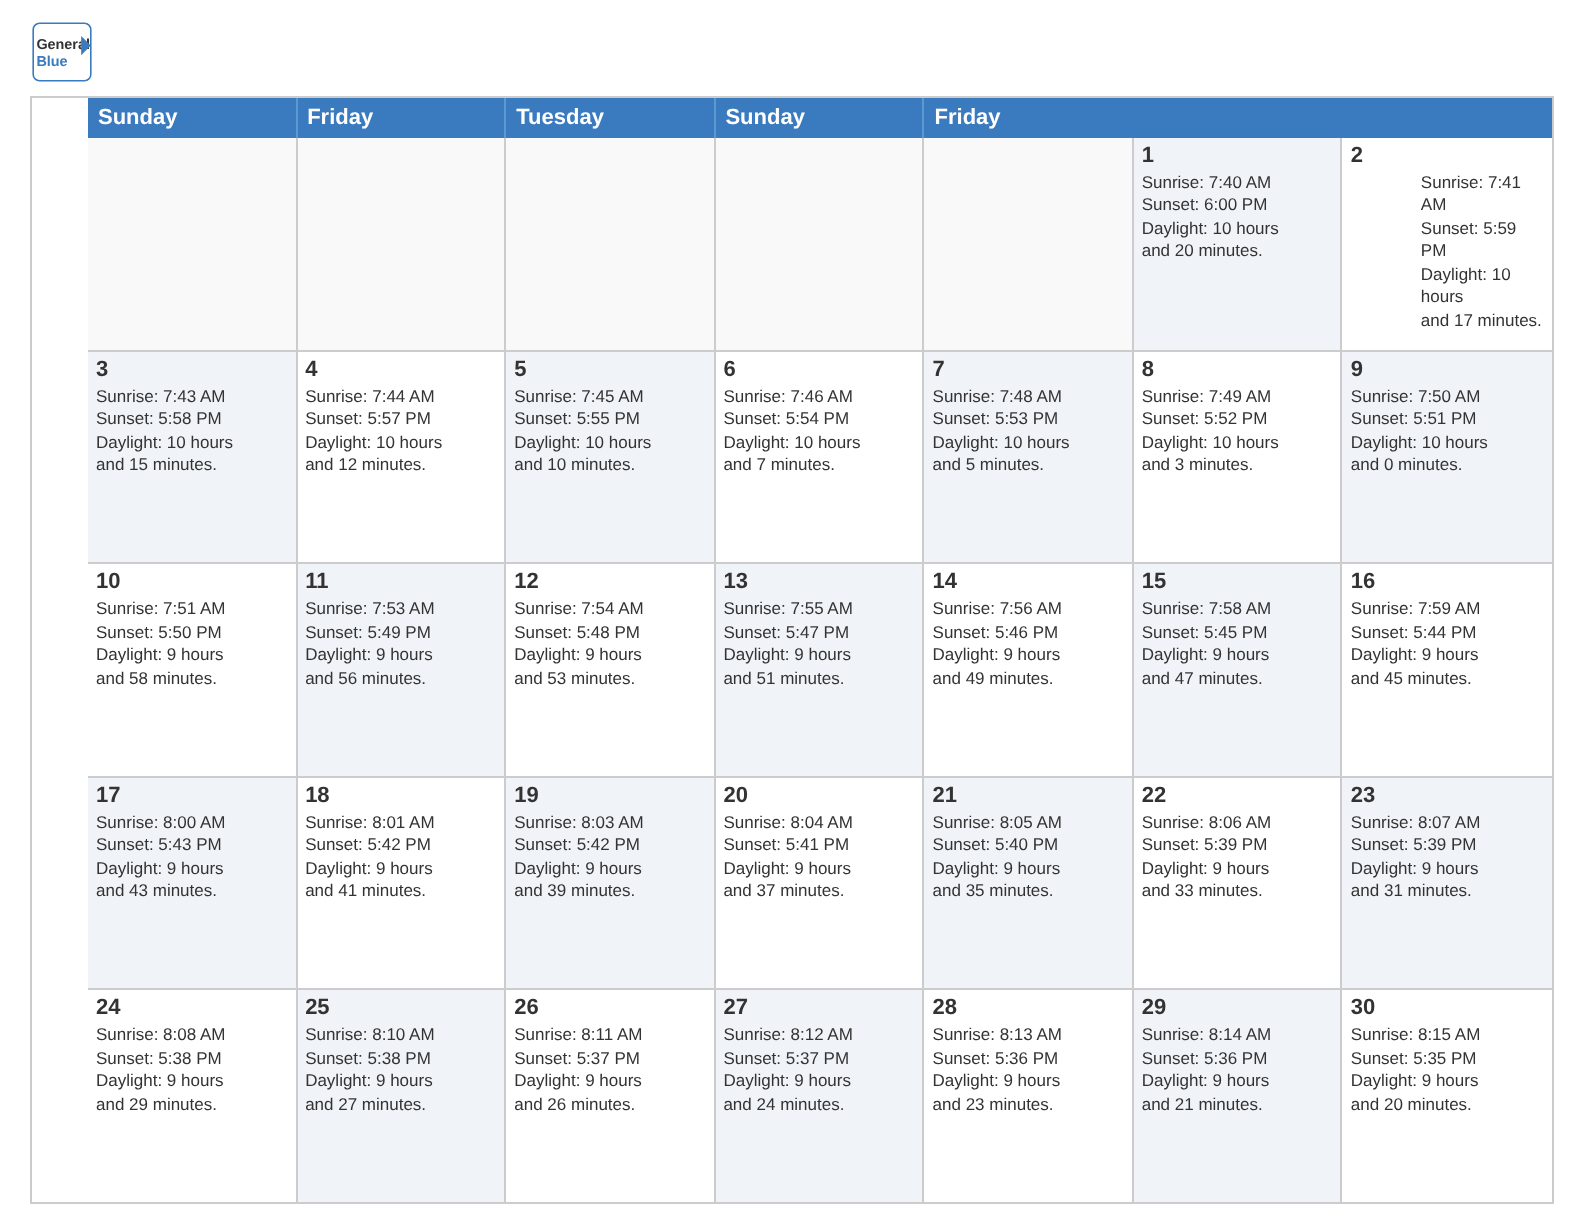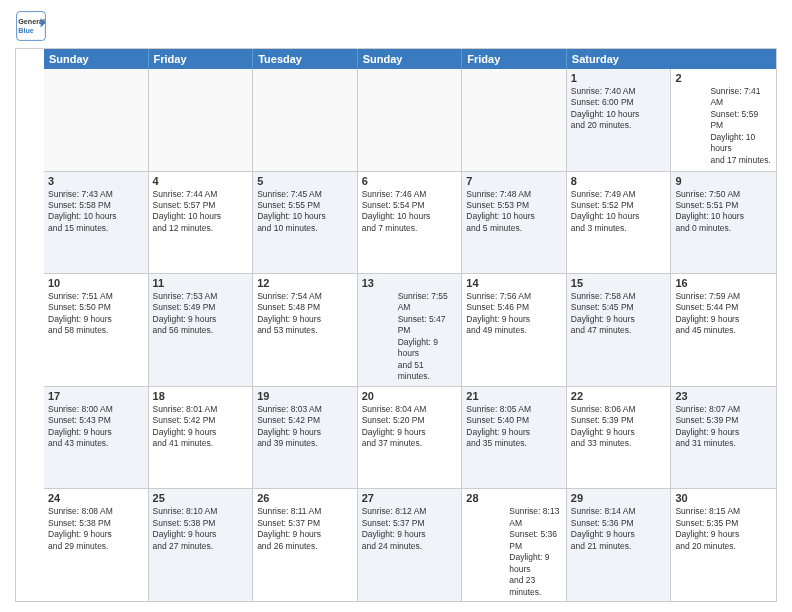--- a/index.html
+++ b/index.html
@@ -119,21 +119,20 @@
     </div>
   </div>
 
   <div class="calendar">
     <div class="calendar-header">
     <div class="day-header">Sunday</div>
         <div class="day-header">Friday</div>
         <div class="day-header">Tuesday</div>
         <div class="day-header">Sunday</div>
         <div class="day-header">Friday</div>
-        <div class="day-header">Saturday</div>
       </div>
     <div class="calendar-body">
     <div class="week-row">
           <div class="day-cell empty"></div>
           <div class="day-cell empty"></div>
           <div class="day-cell empty"></div>
           <div class="day-cell empty"></div>
           <div class="day-cell empty"></div>
           <div class="day-cell shaded">
             <div class="day-number">1</div>
@@ -218,21 +217,21 @@
           </div>
           <div class="day-cell">
             <div class="day-number">12</div>
             <div class="day-info" style="white-space: pre-line;">Sunrise: 7:54 AM
 Sunset: 5:48 PM
 Daylight: 9 hours
 and 53 minutes.</div>
           </div>
           <div class="day-cell shaded">
             <div class="day-number">13</div>
-            <div class="day-info" style="white-space: pre-line; margin-left: 36px;">Sunrise: 7:55 AM
+            <div class="day-info" style="white-space: pre-line;">Sunrise: 7:55 AM
 Sunset: 5:47 PM
 Daylight: 9 hours
 and 51 minutes.</div>
           </div>
           <div class="day-cell">
             <div class="day-number">14</div>
             <div class="day-info" style="white-space: pre-line;">Sunrise: 7:56 AM
 Sunset: 5:46 PM
 Daylight: 9 hours
 and 49 minutes.</div>
@@ -270,21 +269,21 @@
           <div class="day-cell shaded">
             <div class="day-number">19</div>
             <div class="day-info" style="white-space: pre-line;">Sunrise: 8:03 AM
 Sunset: 5:42 PM
 Daylight: 9 hours
 and 39 minutes.</div>
           </div>
           <div class="day-cell">
             <div class="day-number">20</div>
             <div class="day-info" style="white-space: pre-line;">Sunrise: 8:04 AM
-Sunset: 5:20 PM
+Sunset: 5:41 PM
 Daylight: 9 hours
 and 37 minutes.</div>
           </div>
           <div class="day-cell shaded">
             <div class="day-number">21</div>
             <div class="day-info" style="white-space: pre-line;">Sunrise: 8:05 AM
 Sunset: 5:40 PM
 Daylight: 9 hours
 and 35 minutes.</div>
           </div>
@@ -327,21 +326,21 @@
           </div>
           <div class="day-cell shaded">
             <div class="day-number">27</div>
             <div class="day-info" style="white-space: pre-line;">Sunrise: 8:12 AM
 Sunset: 5:37 PM
 Daylight: 9 hours
 and 24 minutes.</div>
           </div>
           <div class="day-cell">
             <div class="day-number">28</div>
-            <div class="day-info" style="white-space: pre-line; margin-left: 43px;">Sunrise: 8:13 AM
+            <div class="day-info" style="white-space: pre-line;">Sunrise: 8:13 AM
 Sunset: 5:36 PM
 Daylight: 9 hours
 and 23 minutes.</div>
           </div>
           <div class="day-cell shaded">
             <div class="day-number">29</div>
             <div class="day-info" style="white-space: pre-line;">Sunrise: 8:14 AM
 Sunset: 5:36 PM
 Daylight: 9 hours
 and 21 minutes.</div>

